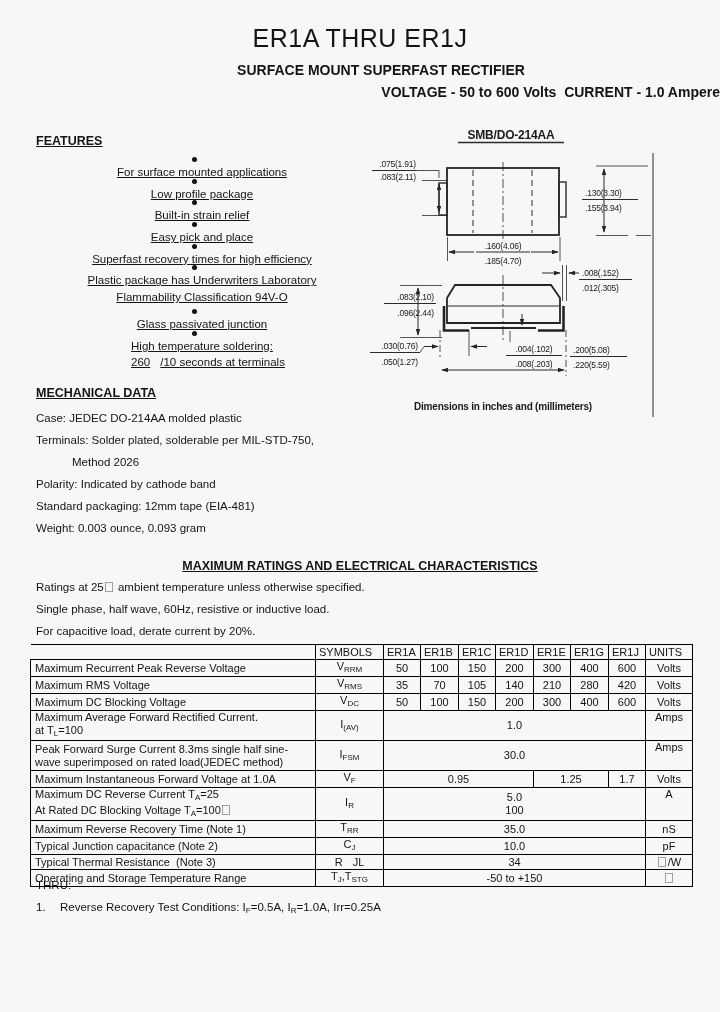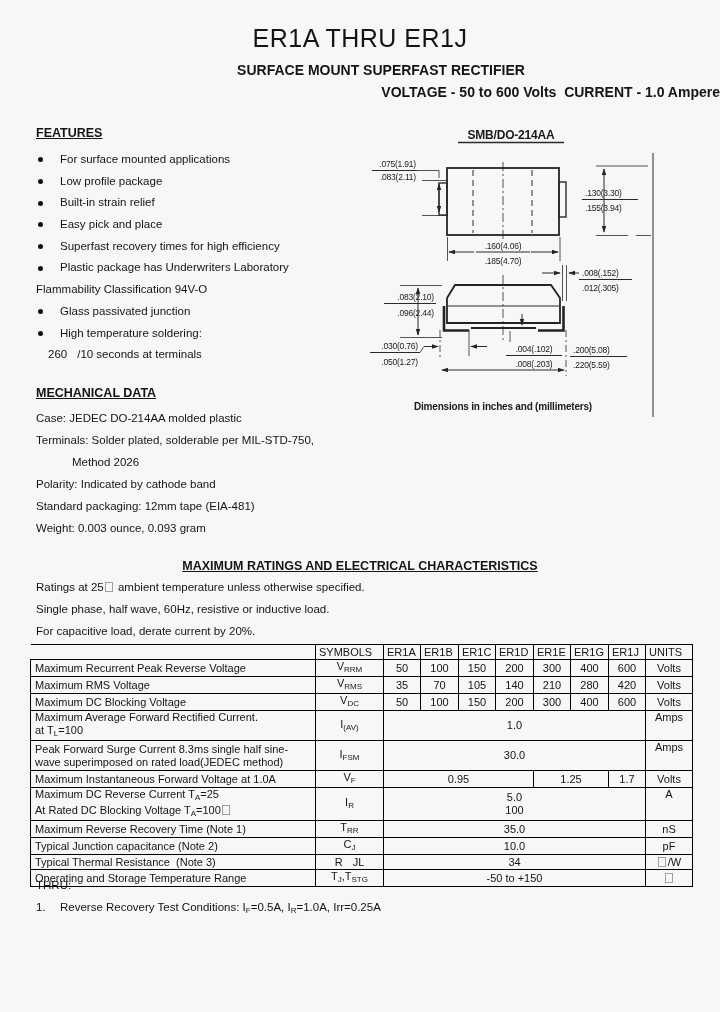--- a/index.html
+++ b/index.html
@@ -10,23 +10,23 @@
     -webkit-font-smoothing:antialiased;
   }
   .abs{position:absolute;}
   
   .doc-title{top:24px;left:0;width:720px;text-align:center;font-size:25px;letter-spacing:.5px;}
   .doc-sub1{top:62px;left:0;width:720px;text-align:center;font-size:14px;font-weight:bold;padding-left:21px;}
   .doc-sub2{top:84px;left:0;width:720px;text-align:right;font-size:14px;font-weight:bold;}
   
   .sec-head{font-size:12.5px;font-weight:bold;text-decoration:underline;}
   
-  .features{left:36px;top:126px;width:332px;}
+  .features{left:36px;top:134px;width:332px;text-decoration:underline;}
   .feat-list{margin-top:9px;}
-  .feat-item{height:21.7px;line-height:21.7px;font-size:11.5px;display:flex;align-items:center;white-space:nowrap;}
+  .feat-item{height:21.7px;line-height:21.7px;font-size:11.5px;display:flex;align-items:center;white-space:nowrap;flex-direction:column;}
   .feat-item .dot{width:5px;height:5px;border-radius:50%;background:#111;margin-left:2px;margin-right:17px;flex:0 0 auto;}
   .feat-item.nobullet{padding-left:0;}
   .feat-item.indent1{padding-left:12px;}
   
   .diagram{left:370px;top:125px;width:345px;height:295px;}
   svg text{font-family:"Liberation Sans",sans-serif;font-size:8.5px;fill:#1a1a1a;letter-spacing:-.2px;}
   svg .dline{stroke:#2a2a2a;stroke-width:1;fill:none;}
   svg .thin{stroke:#2a2a2a;stroke-width:.8;fill:none;}
   svg .outline{stroke:#242424;stroke-width:1.8;fill:none;}
   svg .lead{stroke:#242424;stroke-width:2.6;fill:none;}

